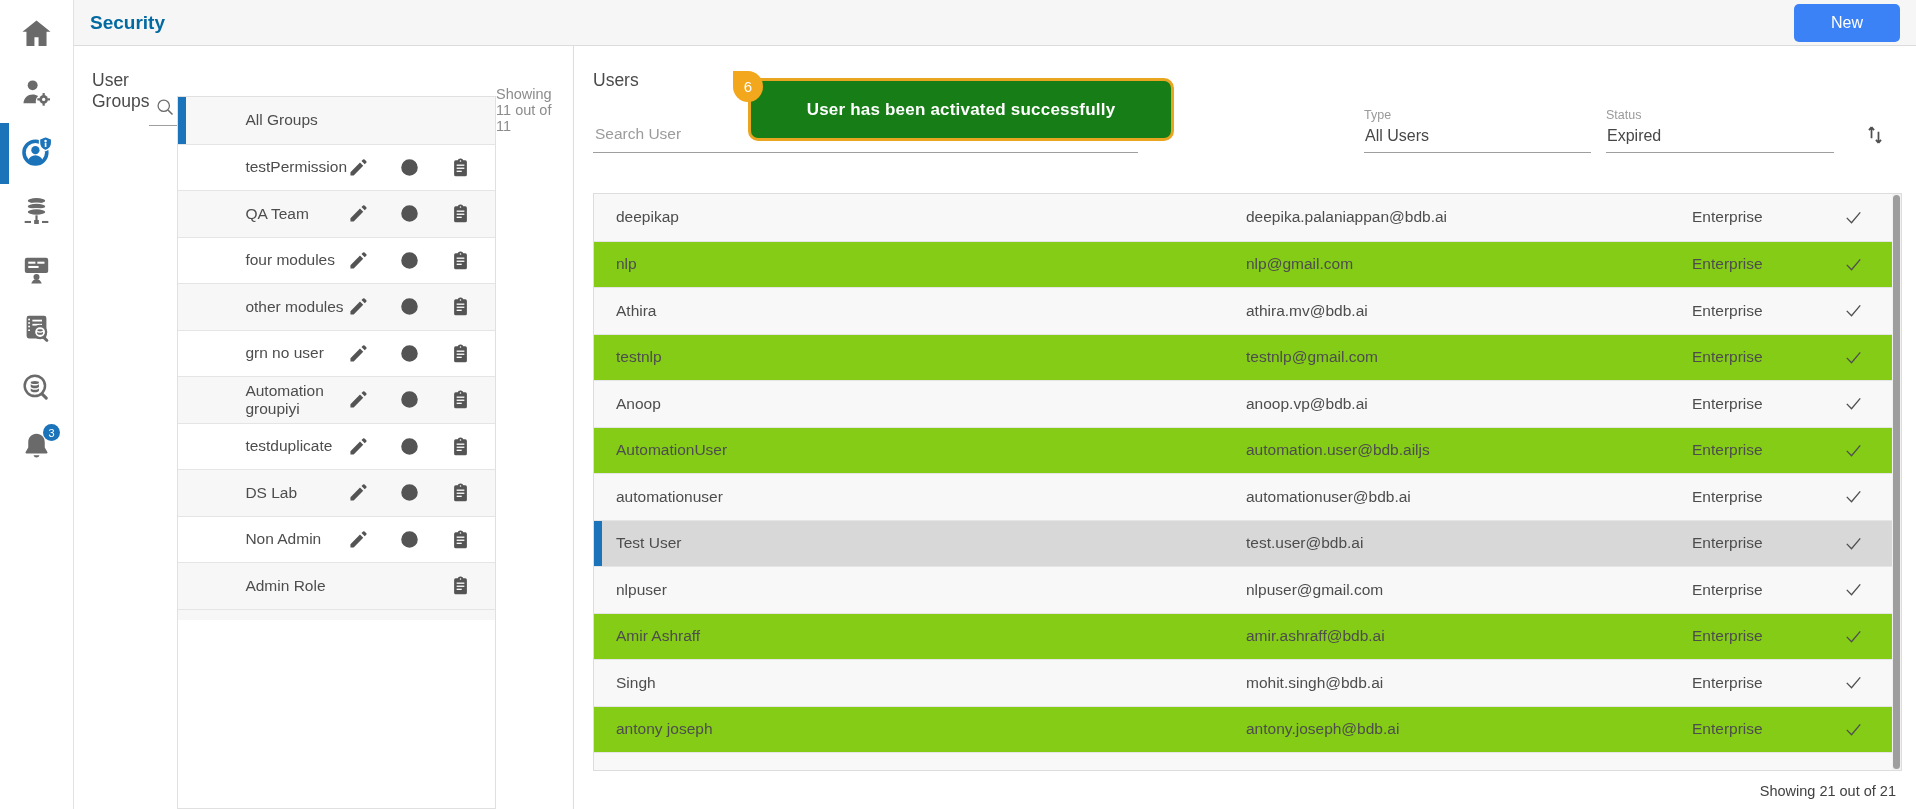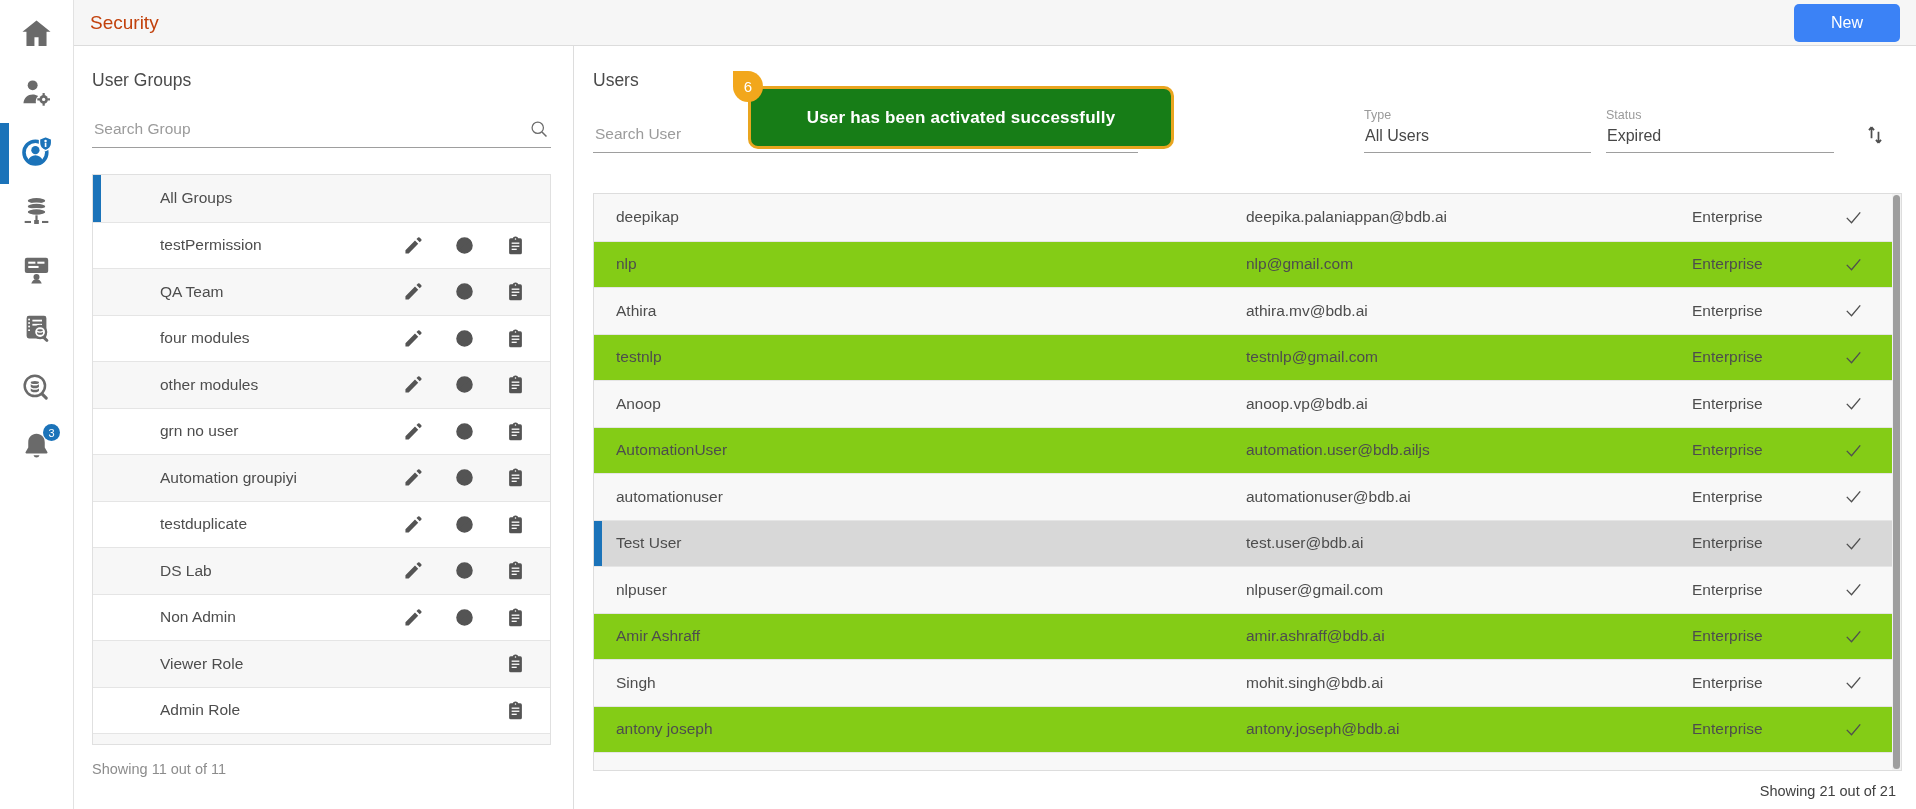--- a/index.html
+++ b/index.html
@@ -31,32 +31,32 @@
     border-radius:50%; background:#1b73b9; color:#fff; font-size:11px;
     display:flex; align-items:center; justify-content:center;
   }
 
   
   .main { flex:1; display:flex; flex-direction:column; min-width:0; }
   .topbar {
     height:46px; flex-shrink:0; background:#f6f6f6; border-bottom:1px solid #dcdcdc;
     display:flex; align-items:center; padding:0 16px;
   }
-  .topbar-title { font-size:19px; color:#c2410c; }
+  .topbar-title { font-size:19px; color:#0369a1;font-weight:bold; }
   .btn-new {
     margin-left:auto; width:106px; height:38px; border:none; border-radius:5px;
     background:#3b82f6; color:#fff; font-size:16px; font-family:inherit; cursor:pointer;
   }
 
   .content { flex:1; display:flex; min-height:0; }
 
   
   .groups-panel {
     width:500px; flex-shrink:0; border-right:1px solid #ddd;
-    padding:24px 22px 0 18px; display:flex; flex-direction:column;
+    padding:24px 22px 0 18px; display:flex; 
   }
   .panel-title { font-size:17.5px; color:#4a4a4a; height:22px; }
   .search-row {
     position:relative; margin-top:16px; height:40px; border-bottom:1px solid #9e9e9e;
     display:flex; align-items:flex-end;
   }
   .search-input {
     border:none; outline:none; background:transparent; width:100%;
     font-size:15.5px; font-family:inherit; color:#474747; padding:0 26px 9px 2px;
   }
@@ -110,21 +110,21 @@
   .utype { width:140px; flex-shrink:0; }
   .ucheck { width:42px; flex-shrink:0; display:flex; justify-content:center; color:#4f4f4f; }
   .ucheck svg { width:19px; height:19px; }
   .users-table .partial-row { height:18px; background:#f8f8f8; }
   .table-scrollbar { position:absolute; right:0; top:0; bottom:0; width:9px; background:#f1f1f1; }
   .table-scrollbar .thumb { position:absolute; left:1px; right:1px; top:1px; bottom:1px; background:#9e9e9e; border-radius:4px; }
   .users-footer { margin-top:12px; text-align:right; padding-right:6px; font-size:14.5px; color:#404040; }
 
   
   .toast {
-    position:absolute; left:174px; top:40px; width:426px; height:63px; z-index:5;
+    position:absolute; left:174px; top:32px; width:426px; height:63px; z-index:5;
     background:#177d17; border:3px solid #e9a51f; border-radius:10px;
     display:flex; align-items:center; justify-content:center;
     color:#fff; font-size:17px; font-weight:bold; letter-spacing:.2px;
   }
   .toast-badge {
     position:absolute; left:159px; top:25px; width:30px; height:31px; z-index:6;
     background:#f2a71c; border-radius:0 50% 50% 50%;
     display:flex; align-items:center; justify-content:center;
     color:#fff; font-size:15px;
   }
@@ -475,35 +475,20 @@
                       <path d="M17.5 3.8h-2.3A3.2 3.2 0 0 0 12 1.6a3.2 3.2 0 0 0-3.2 2.2H6.5a1.8 1.8 0 0 0-1.8 1.8v14.6A1.8 1.8 0 0 0 6.5 22h11a1.8 1.8 0 0 0 1.8-1.8V5.6a1.8 1.8 0 0 0-1.8-1.8z"></path>
                       <circle cx="12" cy="4.6" r=".9" fill="#fff"></circle>
                       <rect x="7.6" y="8.6" width="8.8" height="1.5" fill="#fff"></rect>
                       <rect x="7.6" y="12.1" width="8.8" height="1.5" fill="#fff"></rect>
                       <rect x="7.6" y="15.6" width="5.8" height="1.5" fill="#fff"></rect>
                     </svg>
                   </span>
                 </span>
               </div>
 
-              <div class="grow">
-                <span class="gname">Viewer Role</span>
-                <span class="gactions">
-
-                  <span class="icon-btn">
-                    <svg viewBox="0 0 24 24">
-                      <path d="M17.5 3.8h-2.3A3.2 3.2 0 0 0 12 1.6a3.2 3.2 0 0 0-3.2 2.2H6.5a1.8 1.8 0 0 0-1.8 1.8v14.6A1.8 1.8 0 0 0 6.5 22h11a1.8 1.8 0 0 0 1.8-1.8V5.6a1.8 1.8 0 0 0-1.8-1.8z"></path>
-                      <circle cx="12" cy="4.6" r=".9" fill="#fff"></circle>
-                      <rect x="7.6" y="8.6" width="8.8" height="1.5" fill="#fff"></rect>
-                      <rect x="7.6" y="12.1" width="8.8" height="1.5" fill="#fff"></rect>
-                      <rect x="7.6" y="15.6" width="5.8" height="1.5" fill="#fff"></rect>
-                    </svg>
-                  </span>
-                </span>
-              </div>
 
               <div class="grow">
                 <span class="gname">Admin Role</span>
                 <span class="gactions">
 
                   <span class="icon-btn">
                     <svg viewBox="0 0 24 24">
                       <path d="M17.5 3.8h-2.3A3.2 3.2 0 0 0 12 1.6a3.2 3.2 0 0 0-3.2 2.2H6.5a1.8 1.8 0 0 0-1.8 1.8v14.6A1.8 1.8 0 0 0 6.5 22h11a1.8 1.8 0 0 0 1.8-1.8V5.6a1.8 1.8 0 0 0-1.8-1.8z"></path>
                       <circle cx="12" cy="4.6" r=".9" fill="#fff"></circle>
                       <rect x="7.6" y="8.6" width="8.8" height="1.5" fill="#fff"></rect>

